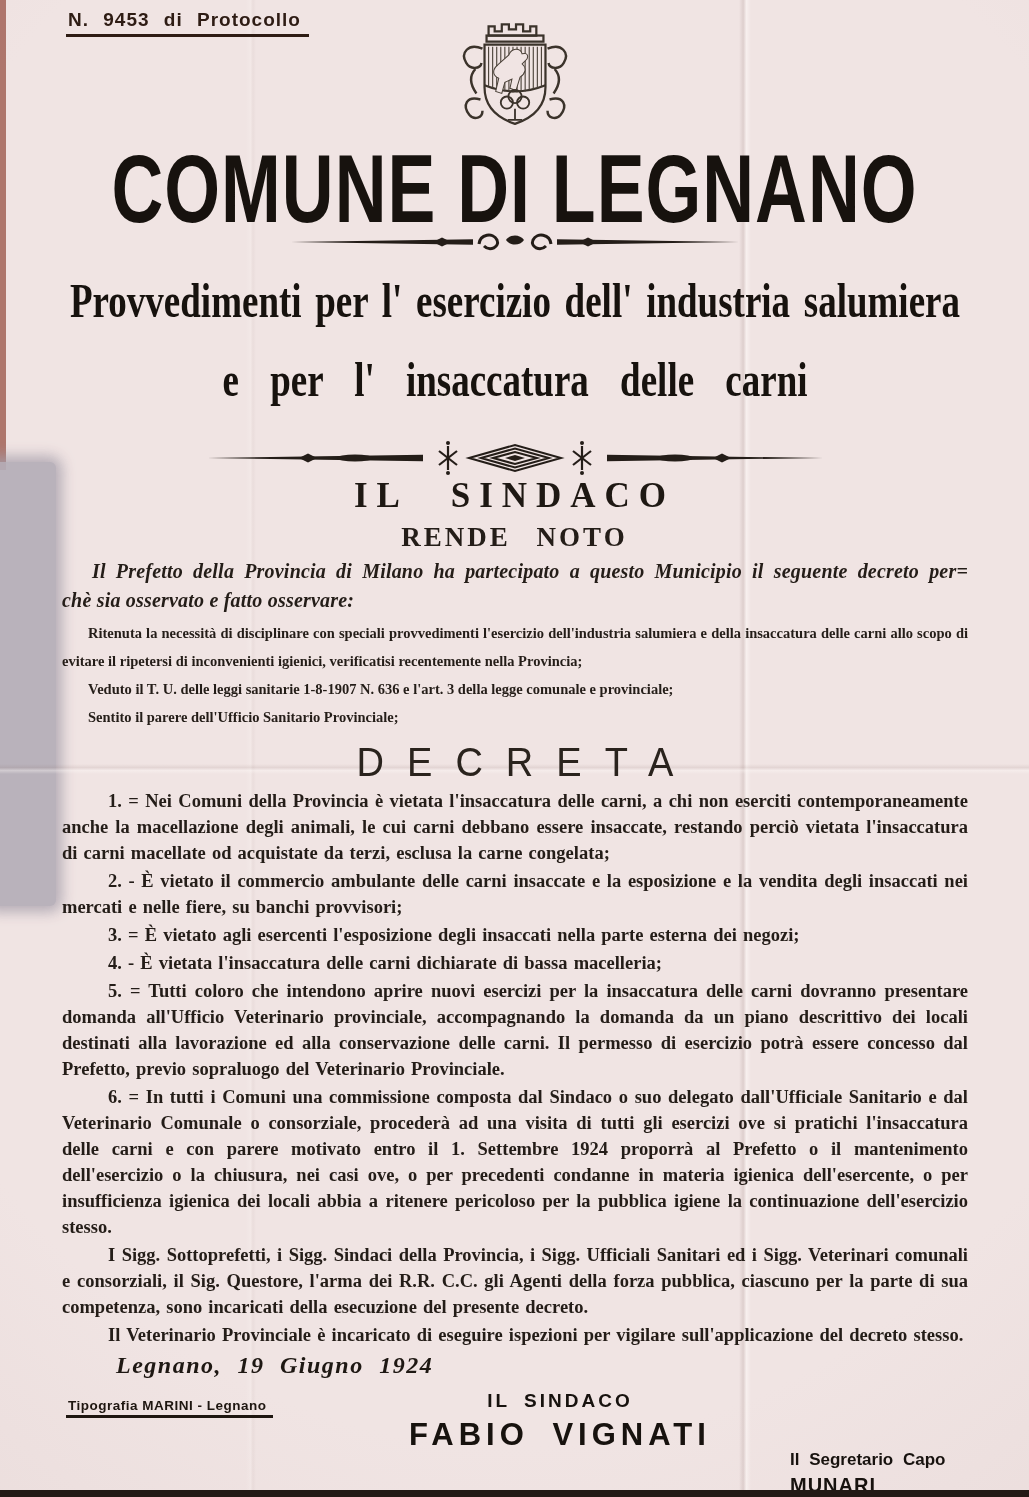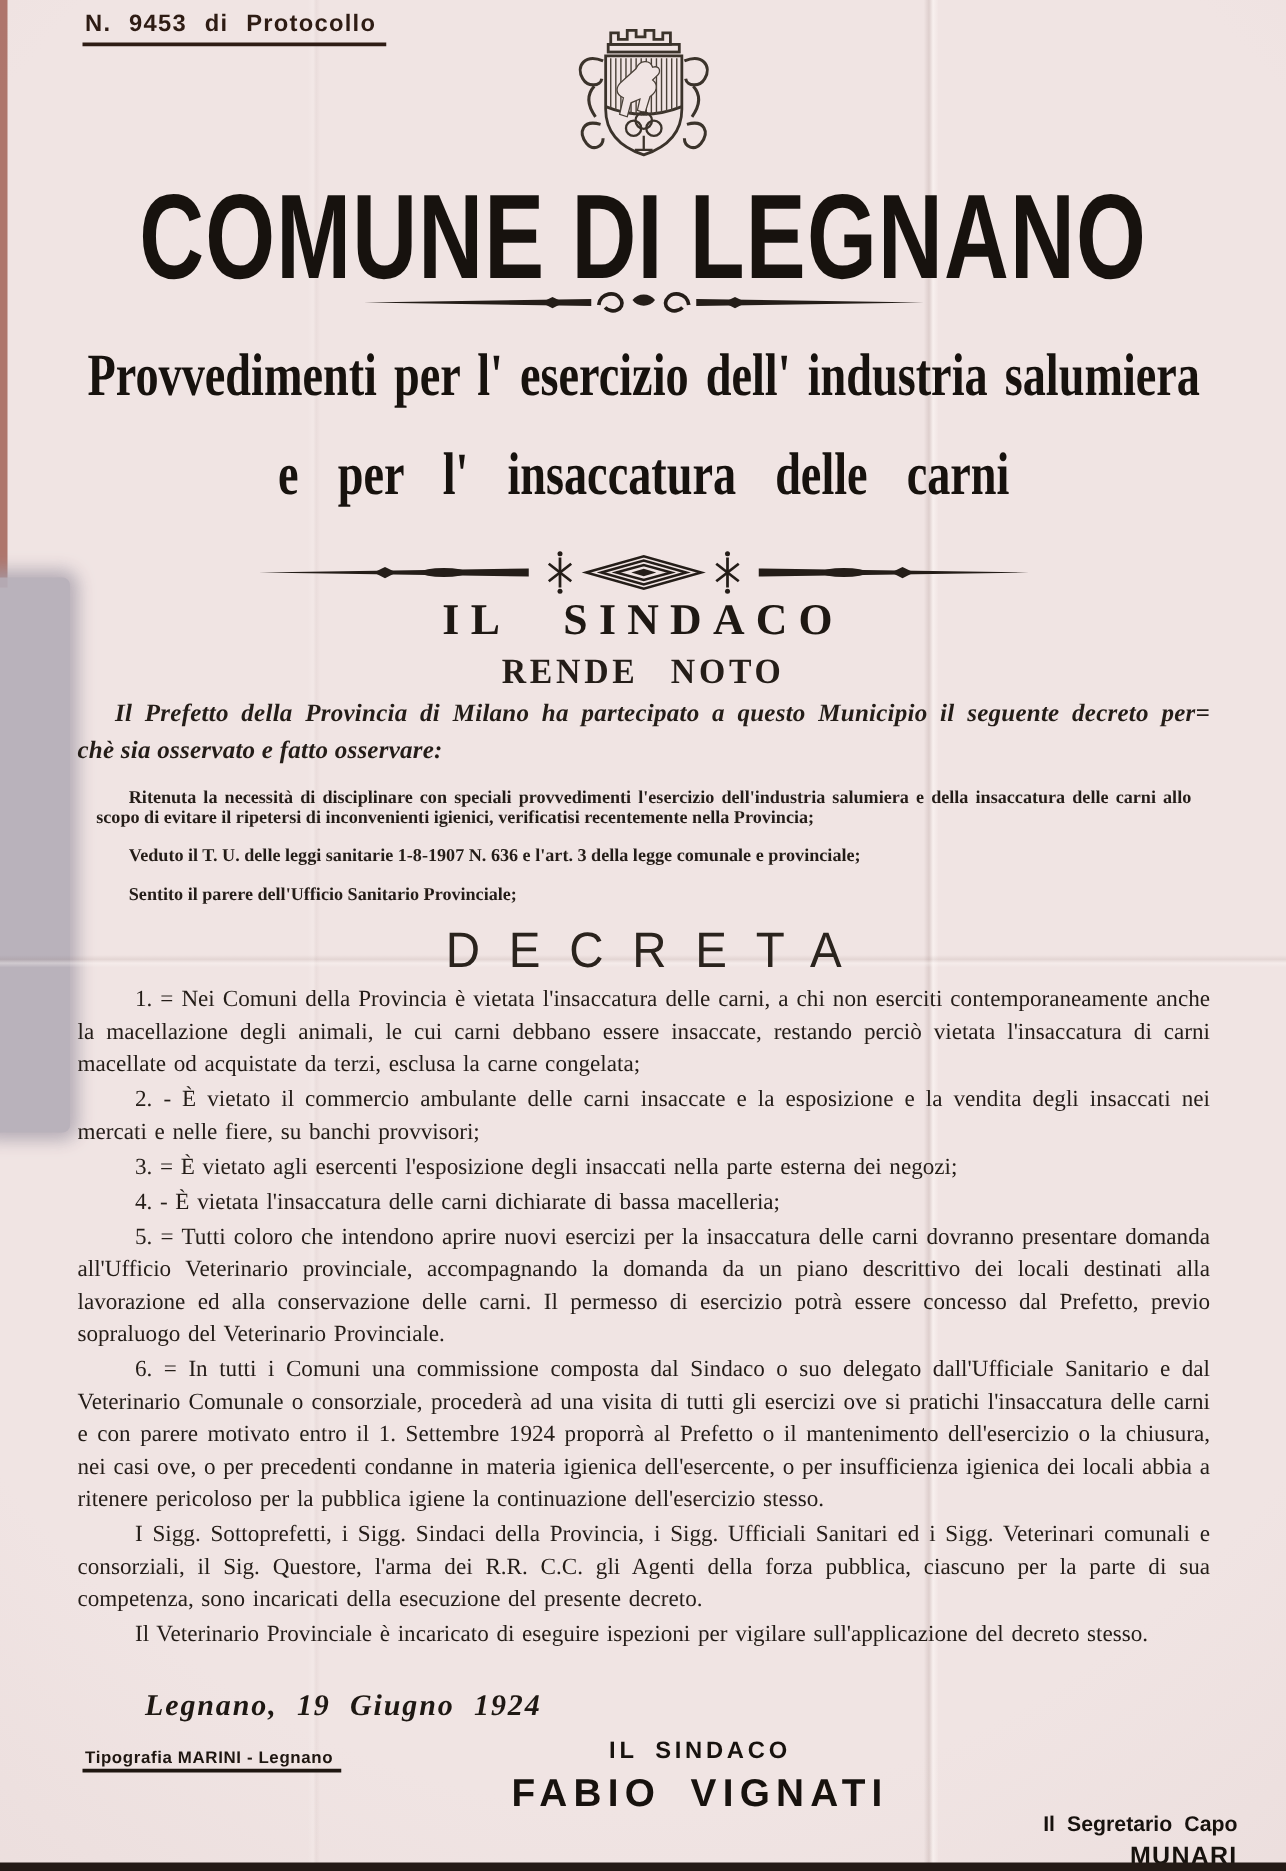--- a/index.html
+++ b/index.html
@@ -60,39 +60,39 @@
     position:absolute;left:0;top:521px;width:100%;text-align:center;
     font-weight:bold;font-size:27px;letter-spacing:3px;word-spacing:16px;color:#241d18;
     transform:scaleY(1.05);transform-origin:50% 0;
   }
 
   .col{position:absolute;left:62px;top:557px;width:906px;color:#241d18;}
   .intro-line{font-weight:bold;font-size:20px;line-height:29px;letter-spacing:.2px;font-style:italic;}
   .intro-line.j{text-align:justify;text-align-last:justify;}
   .intro-line.first{text-indent:30px;}
   .preamble{margin-top:4px;}
-  .preamble p{margin:15px;font-weight:bold;font-size:14.5px;line-height:16px;text-indent:26px;text-align:justify;}
+  .preamble p{margin:0;font-weight:bold;font-size:14.5px;line-height:28px;text-indent:26px;text-align:justify;}
   .decreta{
     margin:9px 0 5px;text-align:center;
     font-family:"Liberation Sans",sans-serif;font-weight:normal;font-size:38px;
     letter-spacing:23px;text-indent:23px;color:#2a231d;
     transform:scaleY(1.05);transform-origin:50% 0;
   }
   .item, .closing{
-    margin:2px 0;font-weight:normal;font-size:18.5px;line-height:26px;
+    margin:2px 0;font-weight:bold;font-size:18.5px;line-height:26px;
     text-indent:46px;text-align:justify;word-spacing:1.5px;
   }
   .place-date{
     position:absolute;left:116px;top:1352px;
     font-style:italic;font-weight:bold;font-size:24px;letter-spacing:1.5px;word-spacing:8px;color:#1e1813;
   }
   .sigblock{position:absolute;left:80px;top:1390px;width:960px;text-align:center;color:#17120e;}
   .sig-role{font-family:"Liberation Sans",sans-serif;font-weight:bold;font-size:19px;letter-spacing:3px;word-spacing:6px;}
   .sig-name{font-family:"Liberation Sans",sans-serif;font-weight:bold;font-size:31px;letter-spacing:5px;word-spacing:10px;margin-top:5px;}
-  .secblock{position:absolute;left:790px;top:1450px;width:200px;text-align:right;color:#17120e;}
+  .secblock{position:absolute;left:790px;top:1450px;width:200px;text-align:left;color:#17120e;}
   .sec-role{font-family:"Liberation Sans",sans-serif;font-weight:bold;font-size:17px;word-spacing:5px;}
   .sec-name{font-family:"Liberation Sans",sans-serif;font-weight:bold;font-size:20px;letter-spacing:1px;margin-top:4px;}
   .printer{
     position:absolute;left:66px;top:1398px;
     font-family:"Liberation Sans",sans-serif;font-weight:bold;font-size:13.5px;letter-spacing:.5px;
     color:#1e1610;border-bottom:3px solid #1e1610;padding:0 6px 2px 2px;
   }
 </style>
 </head>
 <body>

